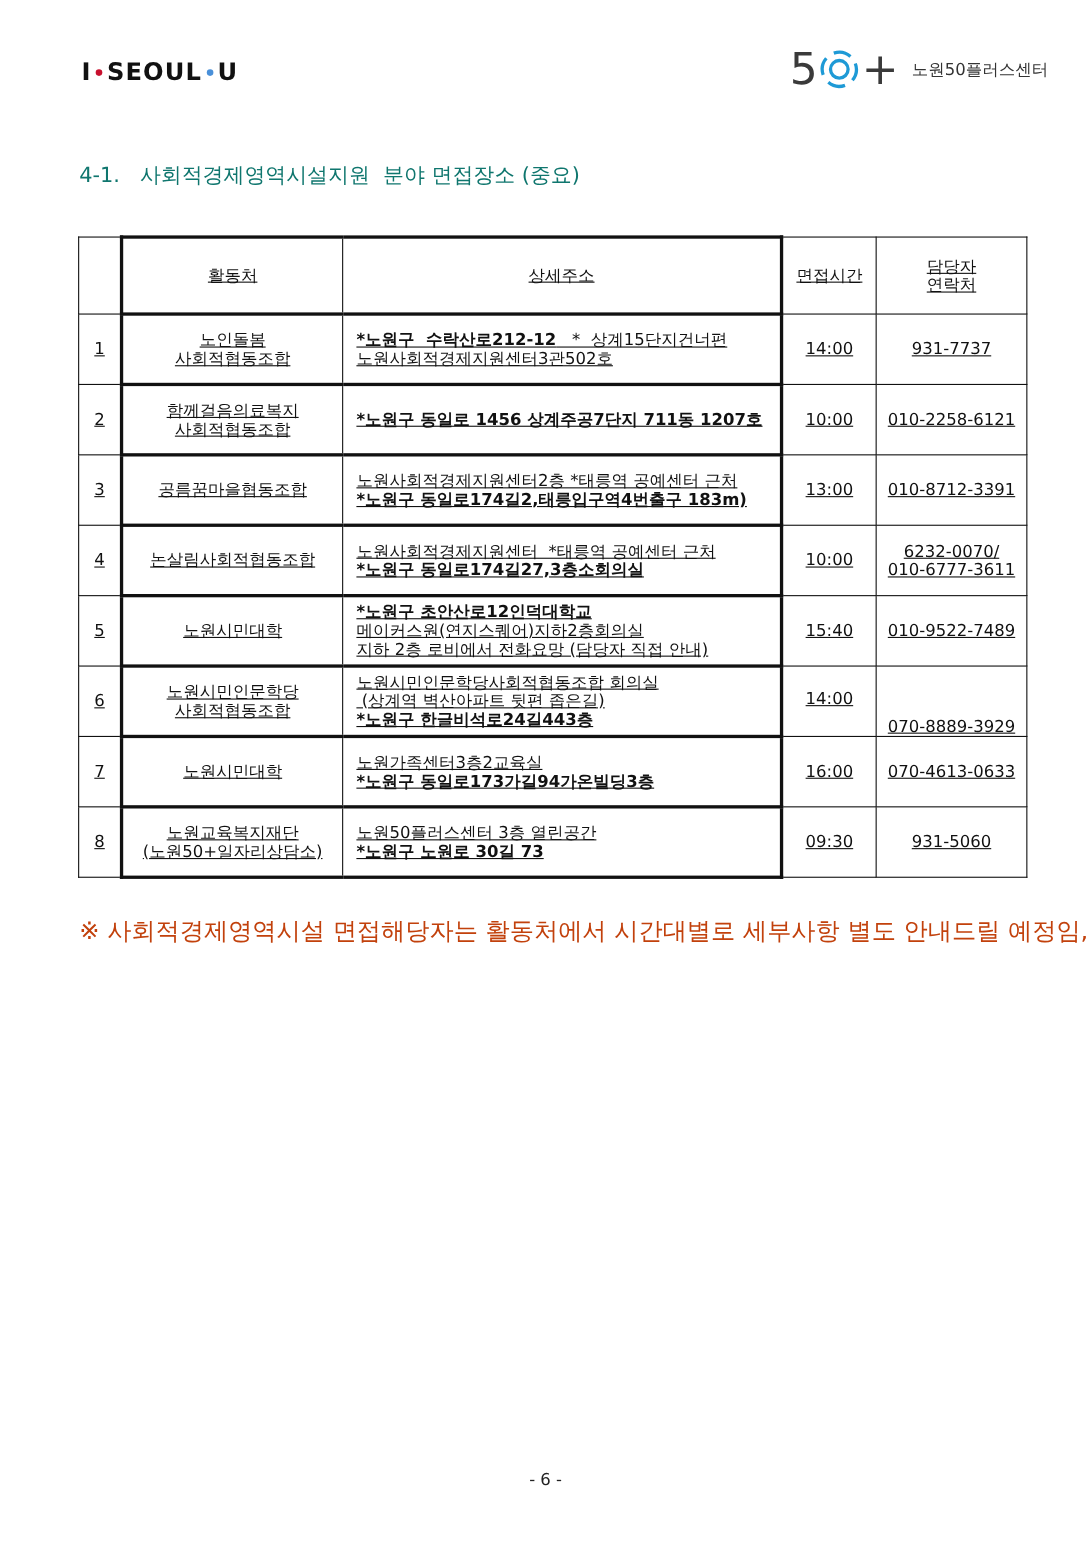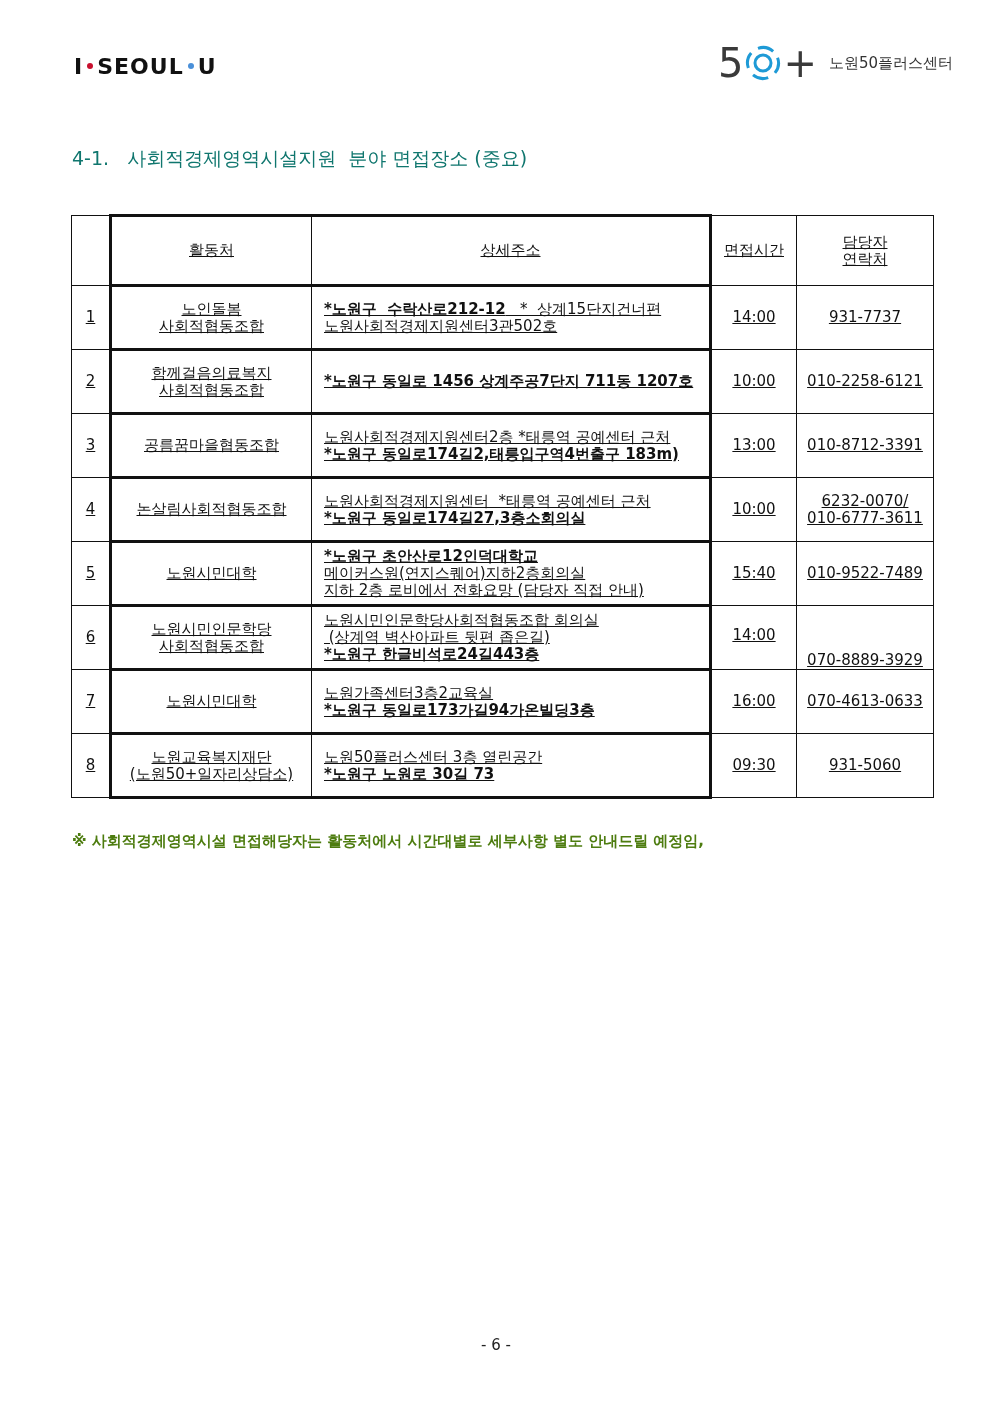--- a/index.html
+++ b/index.html
@@ -19,21 +19,21 @@
   col.c0 { width: 39px; } col.c1 { width: 201px; } col.c2 { width: 399px; } col.c3 { width: 86px; } col.c4 { width: 137px; }
   .thick-l { border-left: 3px solid #111 !important; }
   .thick-r { border-right: 3px solid #111 !important; }
   .thick-t { border-top: 3px solid #111 !important; }
   .thick-b { border-bottom: 3px solid #111 !important; }
   table.main td.addr { text-align: left; padding-left: 12px; }
   .addr .b { font-weight: bold; margin-top: 21px; }
   .addr div { white-space: pre; }
   tr.hdr { height: 70px; }
   tr.row { height: 64px; }
-  .note { position: absolute; left: 72px; top: 832px; font-size: 15px; color: #4d7c0f; font-weight: bold; white-space: pre; }
+  .note { position: absolute; left: 72px; top: 832px; font-size: 22px; color: #c2410c; font-weight: normal; white-space: pre; }
   .page-num { position: absolute; left: 0; width: 992px; top: 1336px; text-align: center; font-size: 15px; color: #222; white-space: pre; }
 </style>
 </head>
 <body>
 
 <div class="logo-left">
   <span>I</span>
   <span class="dot red"></span>
   <span>SEOUL</span>
   <span class="dot blue"></span>

